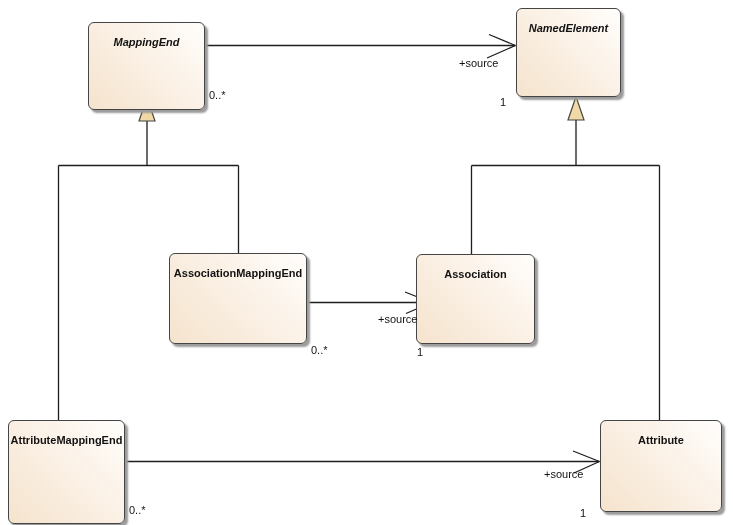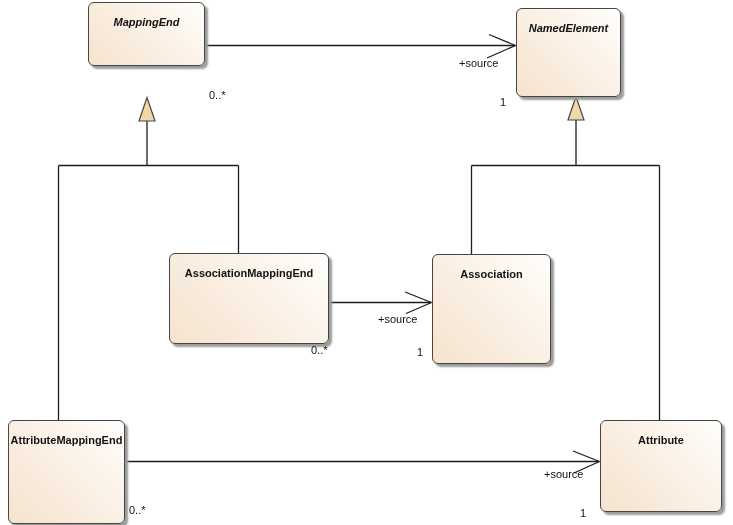--- a/index.html
+++ b/index.html
@@ -76,33 +76,33 @@
       <path class="line" d="M307.5 302.5 H431.5"></path>
       <path class="line" d="M431.5 302.5 L405 292 M431.5 302.5 L406 313.5"></path>
     </g>
 
     <g>
       <path class="line" d="M125.5 461.5 H599.5"></path>
       <path class="line" d="M599.5 461.5 L573 451 M599.5 461.5 L574 473"></path>
     </g>
   </svg>
 
-  <div class="uml-class abstract" style="left:88px;top:2px;width:117px;height:64px">
+  <div class="uml-class abstract" style="left:88px;top:22px;width:117px;height:88px">
     <div class="cname">MappingEnd</div>
   </div>
 
   <div class="uml-class abstract" style="left:516px;top:8px;width:105px;height:89px">
     <div class="cname">NamedElement</div>
   </div>
 
-  <div class="uml-class" style="left:169px;top:253px;width:160px;height:91px">
+  <div class="uml-class" style="left:169px;top:253px;width:138px;height:91px">
     <div class="cname">AssociationMappingEnd</div>
   </div>
 
-  <div class="uml-class" style="left:432px;top:254px;width:119px;height:110px">
+  <div class="uml-class" style="left:416px;top:254px;width:119px;height:90px">
     <div class="cname">Association</div>
   </div>
 
   <div class="uml-class" style="left:8px;top:420px;width:117px;height:104px">
     <div class="cname">AttributeMappingEnd</div>
   </div>
 
   <div class="uml-class" style="left:600px;top:420px;width:122px;height:92px">
     <div class="cname">Attribute</div>
   </div>

